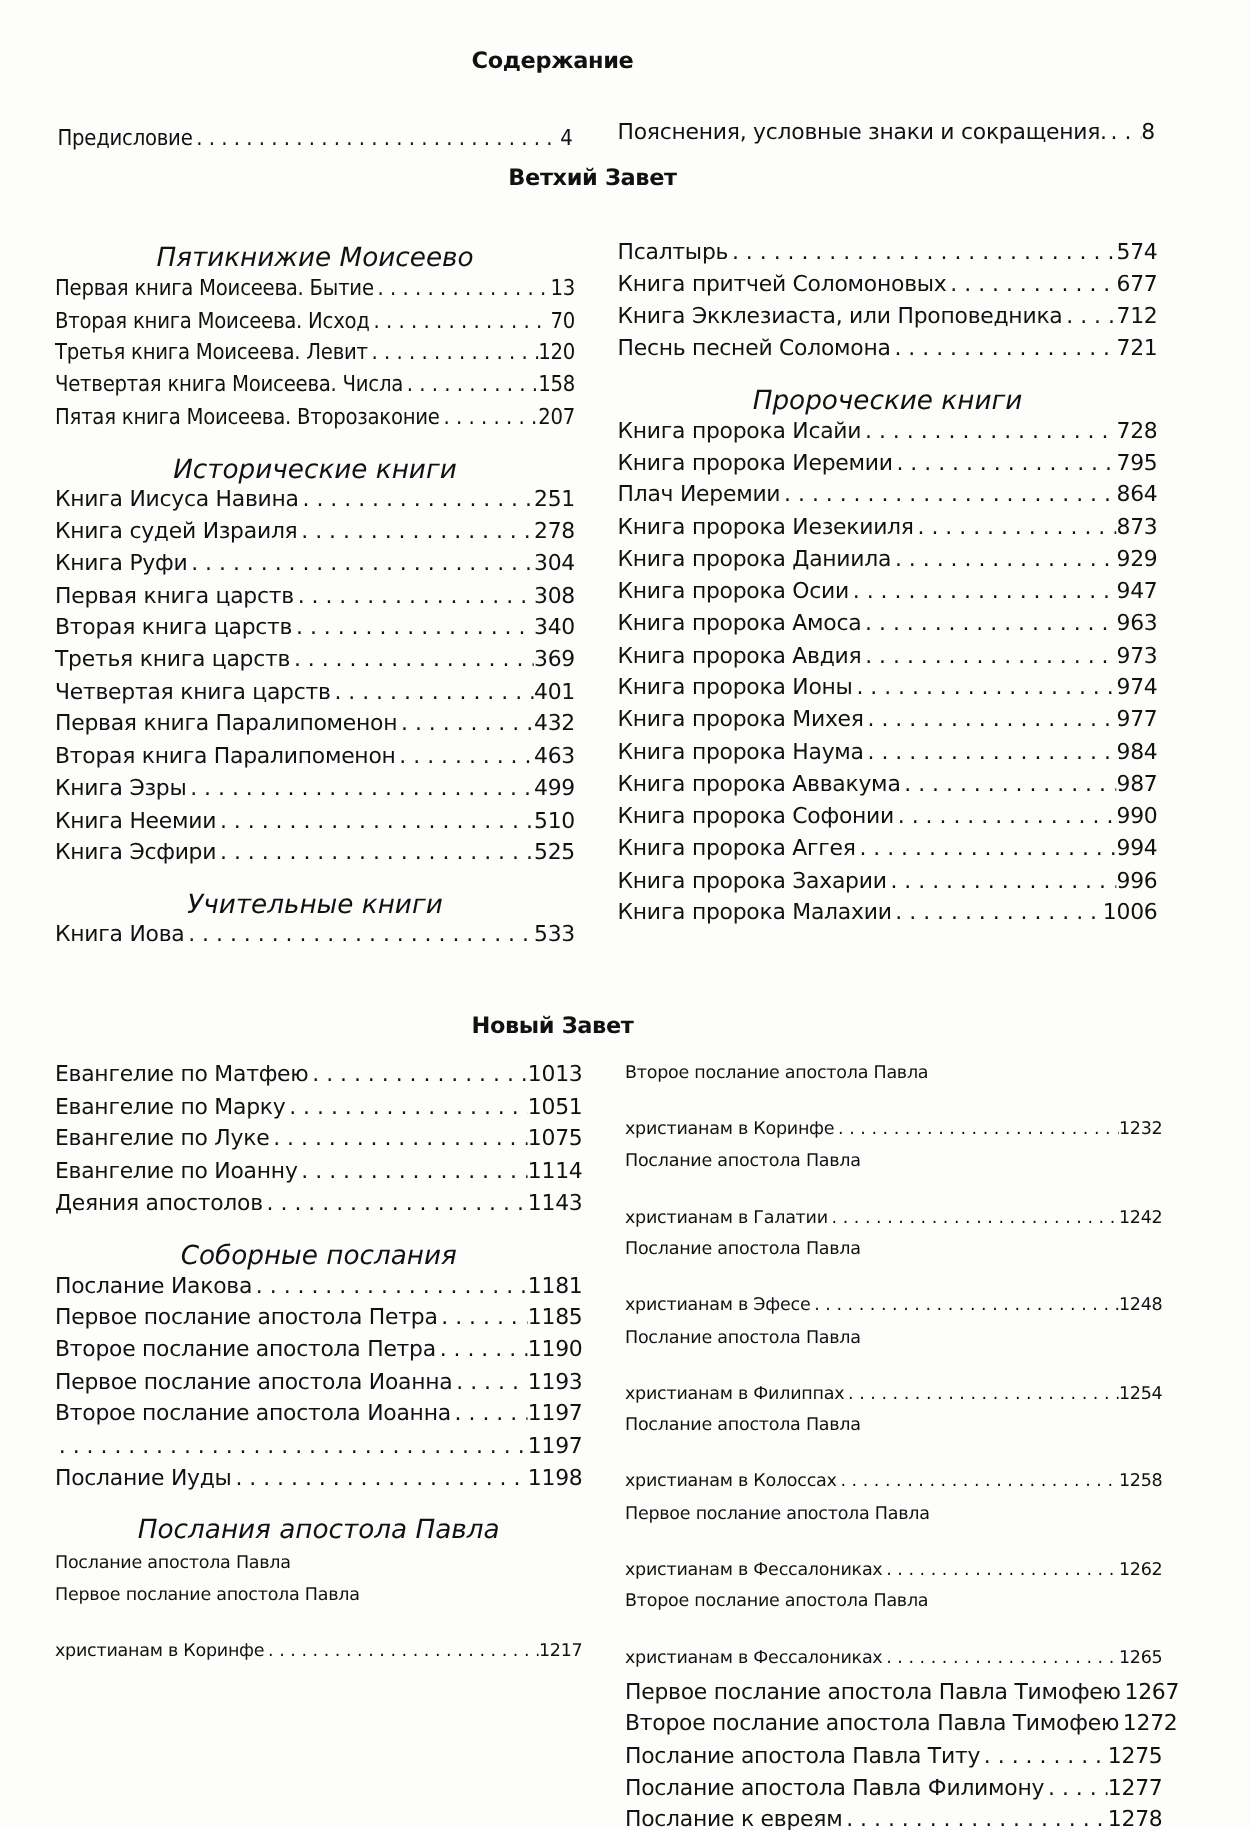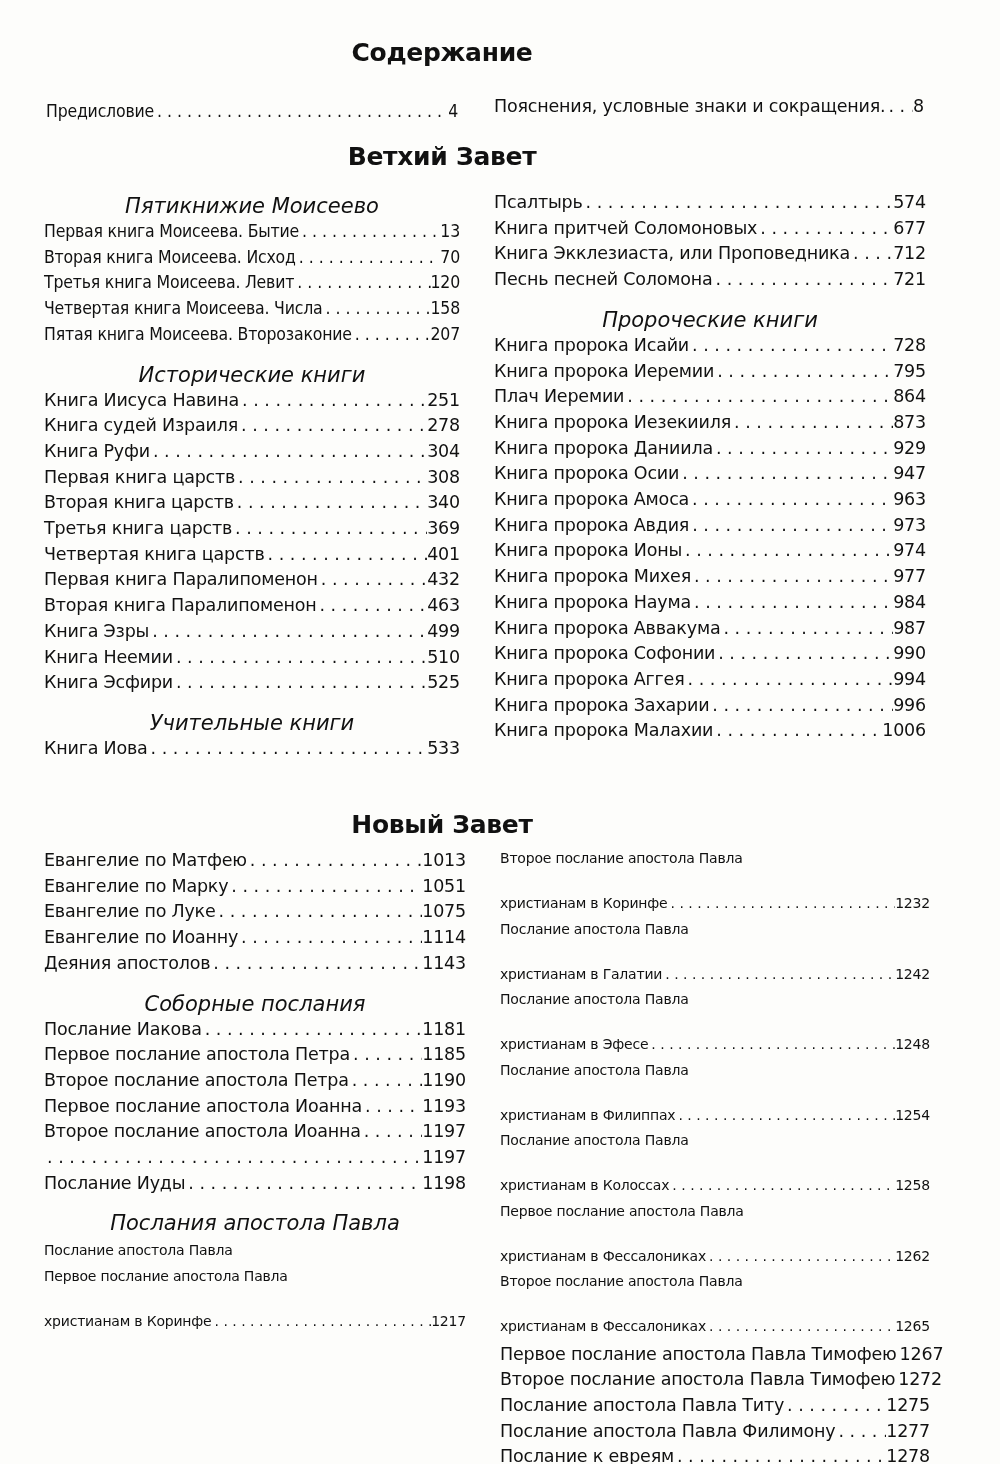--- a/index.html
+++ b/index.html
@@ -1,19 +1,19 @@
 <!DOCTYPE html>
 <html><head>
 <meta charset="utf-8">
 <style>
   html, body { margin: 0; padding: 0; background: #fdfdfb; }
   body { width: 1000px; height: 1464px; position: relative; overflow: hidden;
          font-family: "DejaVu Sans", "Liberation Sans", sans-serif; color: #111; }
   .title { position: absolute; left: 0; width: 884px; text-align: center;
-           font-weight: bold; font-size: 25px; letter-spacing: -0.3px; }
+           font-weight: bold; font-size: 18px; letter-spacing: -0.3px; }
   .col { position: absolute; }
   .entry { display: flex; align-items: flex-end; font-size: 17.5px; line-height: 25.7px;
            white-space: nowrap; letter-spacing: -0.2px; }
   .entry .name { flex: 0 0 auto; }
   .entry .dots { flex: 1 1 auto; overflow: hidden; letter-spacing: 3.2px; margin-left: 3px; }
   .entry .dots::after { content: ". . . . . . . . . . . . . . . . . . . . . . . . . . . . . . . . . . . . . . . . . . . . . . . . . . . . . . . . . . . . . . . . . . . ."; letter-spacing: 0; }
   .entry .page { flex: 0 0 auto; }
   .entry2 { font-size: 14px; line-height: 21px; letter-spacing: -0.2px; margin-bottom: 4.5px; }
   .entry2 .line1 { white-space: nowrap; }
   .entry2 .row { display: flex; align-items: flex-end; white-space: nowrap; margin-top: 24px; }
@@ -35,21 +35,21 @@
   </div>
 </div>
 <div class="col" style="left:494px; top:94px; width:430px;">
   <div class="entry">
     <span class="name">Пояснения, условные знаки и сокращения.</span>
       <span class="dots" style="letter-spacing:2px"></span>
       <span class="page">8</span>
   </div>
 </div>
 
-<div class="title" style="top:142px;">Ветхий Завет</div>
+<div class="title" style="top:132px;margin-left:32px;">Ветхий Завет</div>
 
 <div class="col" id="ot-left" style="left:44px; top:193px; width:416px;">
   <div class="sub">Пятикнижие Моисеево</div>
   <div id="pent">
       <div class="entry narrow">
         <span class="name">Первая книга Моисеева. Бытие</span>
         <span class="dots"></span>
         <span class="page">13</span>
       </div>
       <div class="entry narrow">

